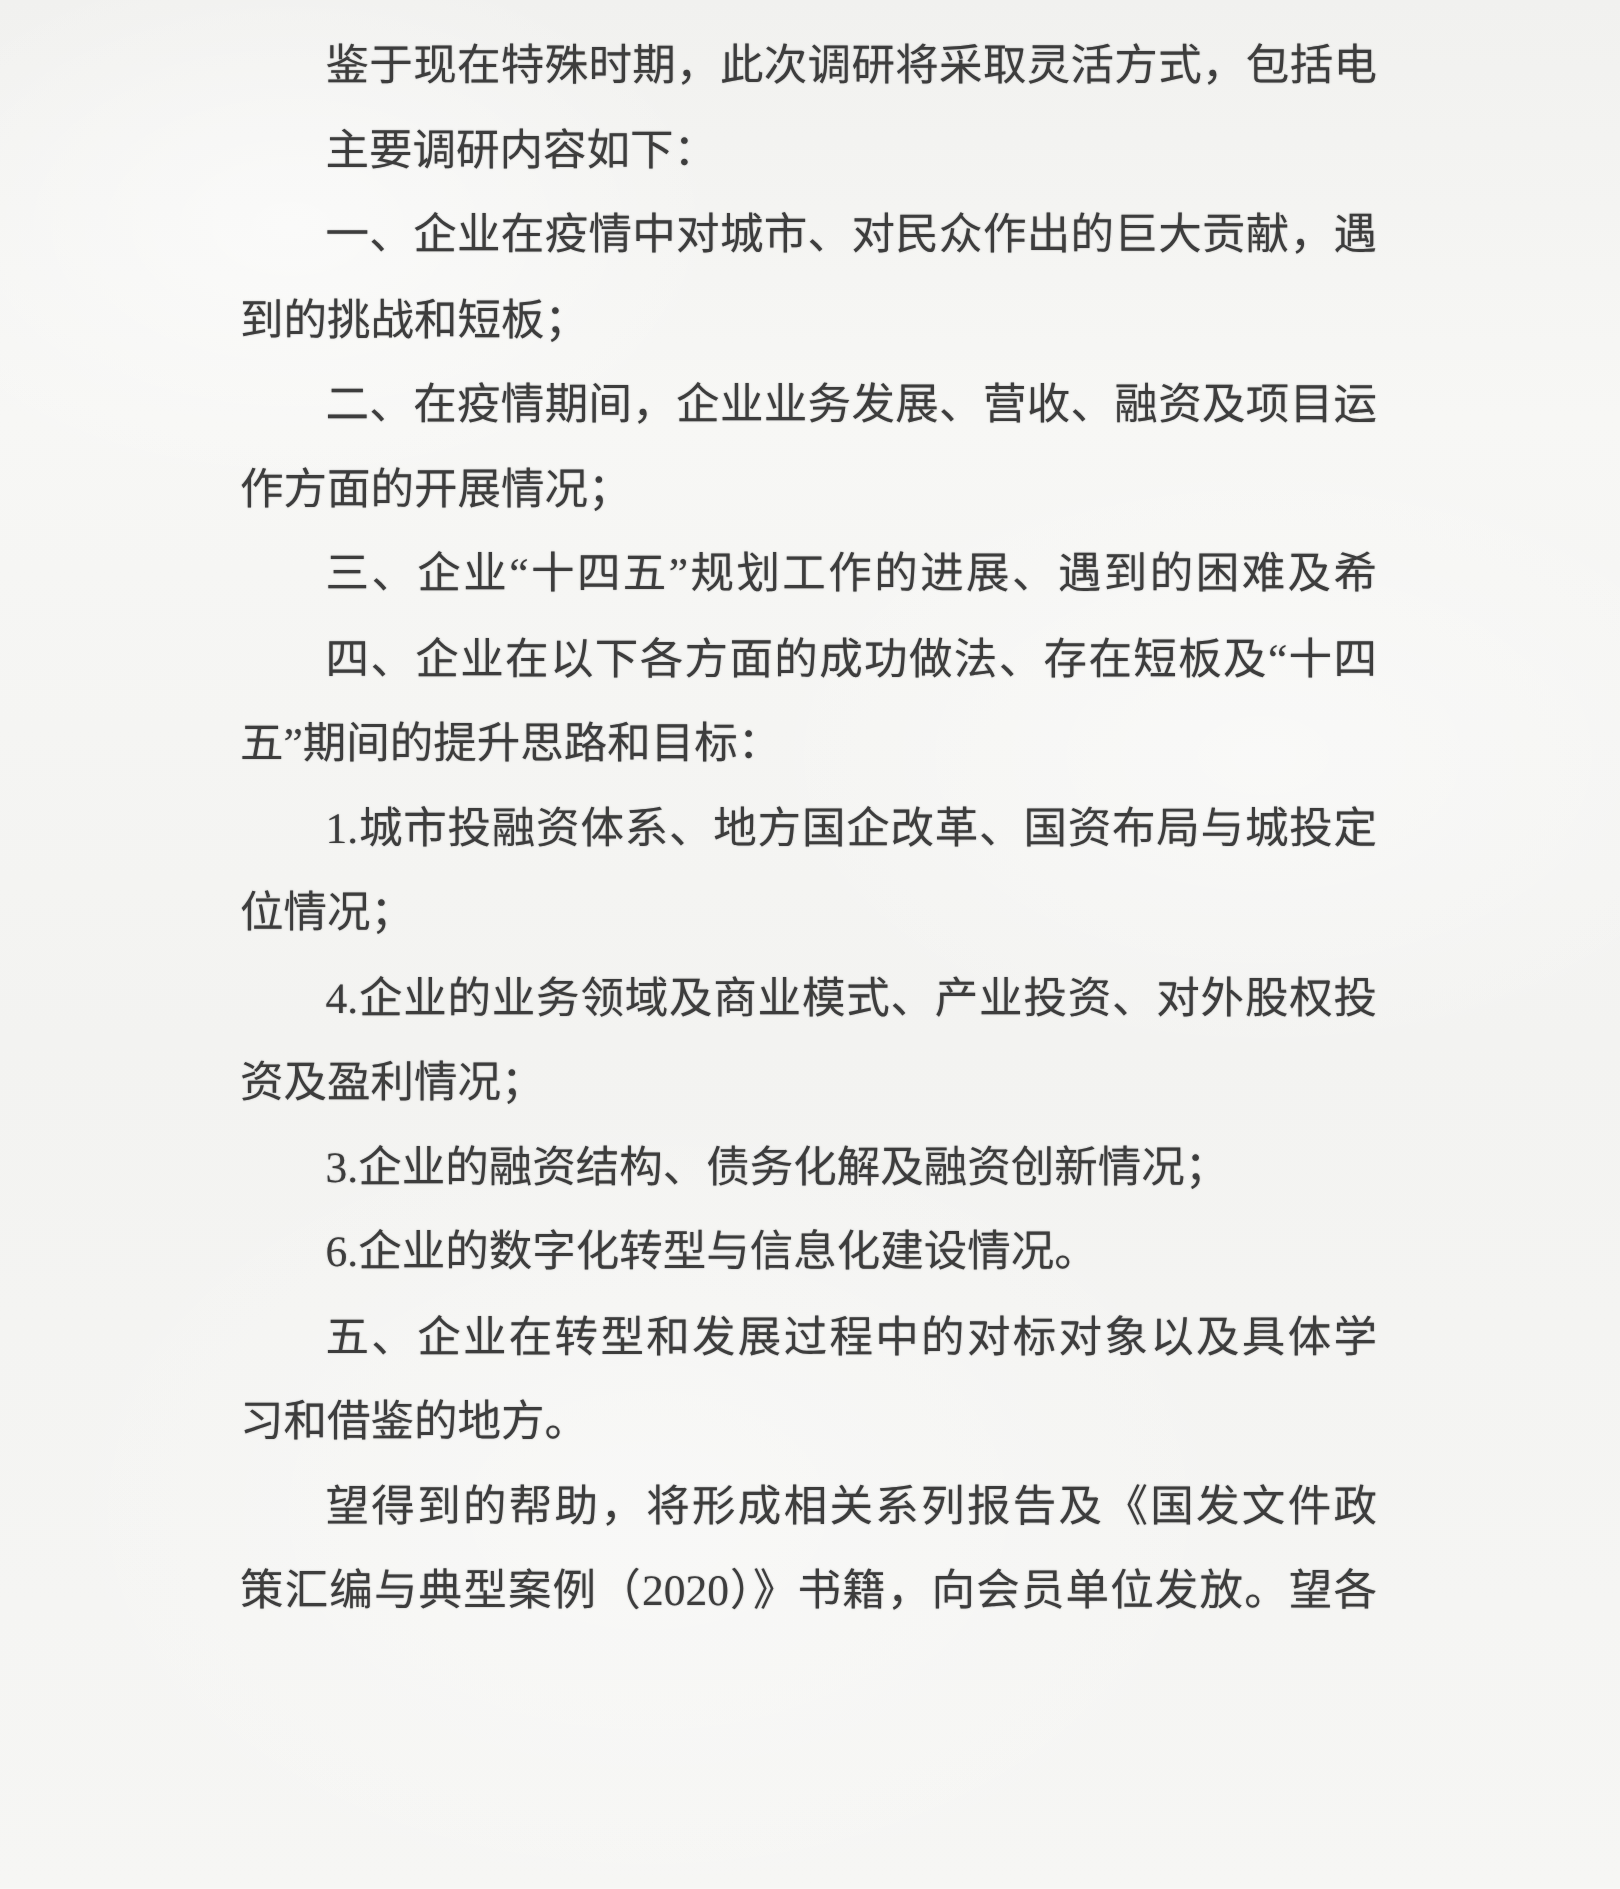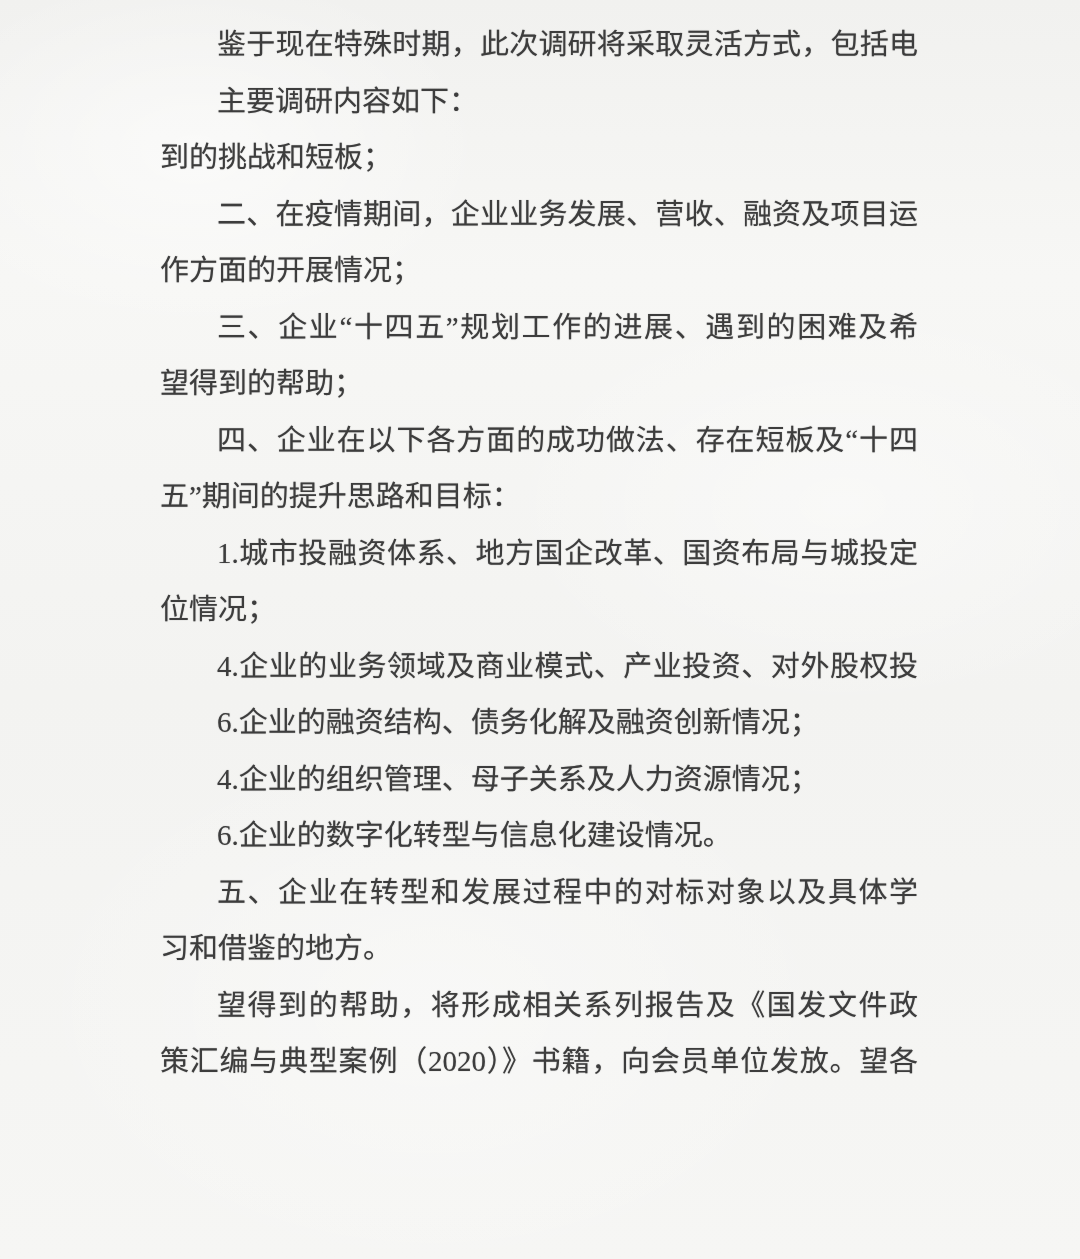--- a/index.html
+++ b/index.html
@@ -48,31 +48,31 @@
     text-indent: 57px;
   }
 </style>
 </head>
 <body>
 
 <div class="page">
   <div class="doc">
       <div class="line first full">鉴于现在特殊时期，此次调研将采取灵活方式，包括电</div>
       <div class="line first">主要调研内容如下：</div>
+      <div class="line first full">一、企业在疫情中对城市、对民众作出的巨大贡献，遇</div>
       <div class="line">到的挑战和短板；</div>
       <div class="line first full">二、在疫情期间，企业业务发展、营收、融资及项目运</div>
       <div class="line">作方面的开展情况；</div>
       <div class="line first full">三、企业“十四五”规划工作的进展、遇到的困难及希</div>
-      <div class="line">望得到的帮助；</div>
       <div class="line first full">四、企业在以下各方面的成功做法、存在短板及“十四</div>
       <div class="line">五”期间的提升思路和目标：</div>
       <div class="line first full">1.城市投融资体系、地方国企改革、国资布局与城投定</div>
       <div class="line">位情况；</div>
       <div class="line first full">4.企业的业务领域及商业模式、产业投资、对外股权投</div>
-      <div class="line first">6.企业的融资结构、债务化解及融资创新情况；</div>
-      <div class="line first">4.企业的组织管理、母子关系及人力资源情况；</div>
+      <div class="line">资及盈利情况；</div>
+      <div class="line first">3.企业的融资结构、债务化解及融资创新情况；</div>
       <div class="line first">6.企业的数字化转型与信息化建设情况。</div>
       <div class="line first full">五、企业在转型和发展过程中的对标对象以及具体学</div>
       <div class="line">习和借鉴的地方。</div>
       <div class="line first full">望得到的帮助，将形成相关系列报告及《国发文件政</div>
       <div class="line full">策汇编与典型案例（2020）》书籍，向会员单位发放。望各</div>
     </div>
 </div>
 
 </body></html>

